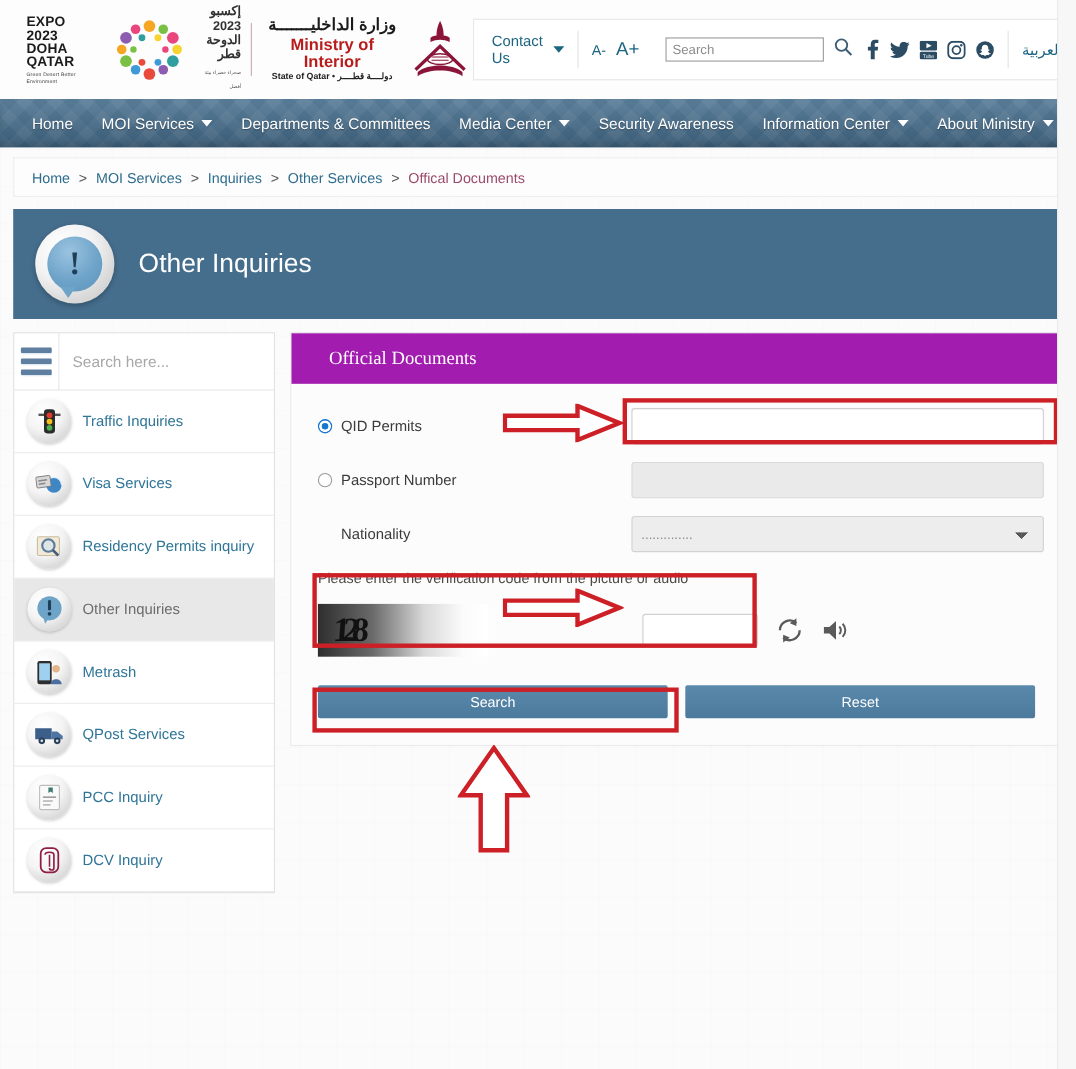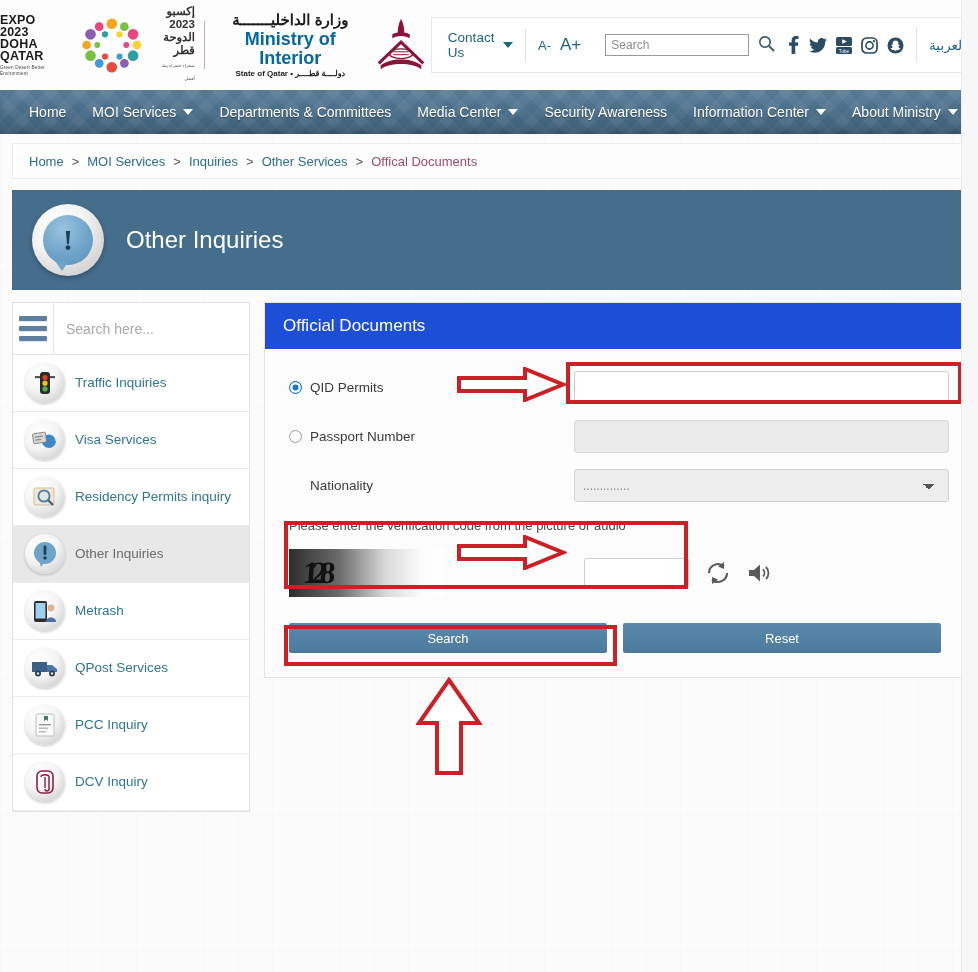--- a/index.html
+++ b/index.html
@@ -19,38 +19,38 @@
   }
 
   
   .top-header {
     position: relative;
     height: 90px;
     background: #fdfdfd;
     display: flex;
     align-items: center;
   }
-  .logo-zone { display: flex; align-items: center; padding-left: 0; }
+  .logo-zone { display: flex; align-items: center; padding-left: 24px; }
   .expo-logo { display: flex; align-items: center; }
   .expo-txt-left {
     font-size: 12.5px; font-weight: bold; line-height: 12px;
     color: #1b1b1b; letter-spacing: .2px;
   }
   .expo-txt-left .sub { font-size: 4.6px; font-weight: normal; line-height: 5.5px; color:#444; display:block; margin-top:3px;}
   .expo-dots { width: 74px; height: 62px; position: relative; margin: 0 4px; }
   .expo-txt-right {
     font-size: 12.5px; font-weight: bold; line-height: 13px;
     color: #1b1b1b; text-align: right; direction: rtl;
   }
   .expo-txt-right .ar { font-size: 11.5px; color:#303030; display:block; }
   .expo-txt-right .sub2 { font-size: 4.4px; font-weight: normal; color:#555; display:block; margin-top:2px;}
   .divider-v { width: 1px; height: 48px; background: #c9aab4; margin: 0 9px; }
   .moi-block { text-align: center; line-height: 1.05; }
   .moi-ar { font-size: 15px; color: #1a1a1a; font-weight: bold; direction: rtl; letter-spacing:-0.3px;}
-  .moi-en { font-size: 18px; color: #0369a1; font-weight: bold; margin-top:2px;}
+  .moi-en { font-size: 15px; color: #b91c1c; font-weight: bold; margin-top:2px;}
   .moi-sub { font-size: 8px; color: #222; font-weight: bold; margin-top:2px;}
   .emblem { width: 62px; height: 62px; margin-left: 4px; }
 
   .header-right {
     margin-left: auto;
     display: flex; align-items: center;
     height: 56px;
     border: 1px solid #e7e7e7;
     border-right: none;
     background: #fff;
@@ -172,22 +172,23 @@
     box-shadow: 0 1px 3px rgba(0,0,0,.22);
     display:flex;align-items:center;justify-content:center;
     overflow:hidden;
   }
   .sb-label { color:#2f7598; font-size: 13.5px; line-height: 1.35; }
 
   
   .main-col { flex:1; margin-left: 14px; position: relative; }
   .panel { background:#fff; border:1px solid #e4e4e4; }
   .panel-head {
-    background:#1d4ed8; color:#fff; font-size: 17px;
-    padding: 13px 18px;
+    background:#a21caf; color:#fff; font-size: 17px;
+    padding: 13px 34px;
+    font-family: Liberation Serif, serif;
   }
   .panel-body { padding: 22px 24px 20px 24px; background:#fcfcfc; }
 
   .frow { display:flex; align-items:center; margin-bottom: 16px; }
   .flabel-col { width: 285px; display:flex; align-items:center; }
   .radio {
     width:13px;height:13px;border-radius:50%;
     border:1px solid #9a9a9a; background:#fff; flex:none;
     margin-right: 8px; position: relative;
   }

